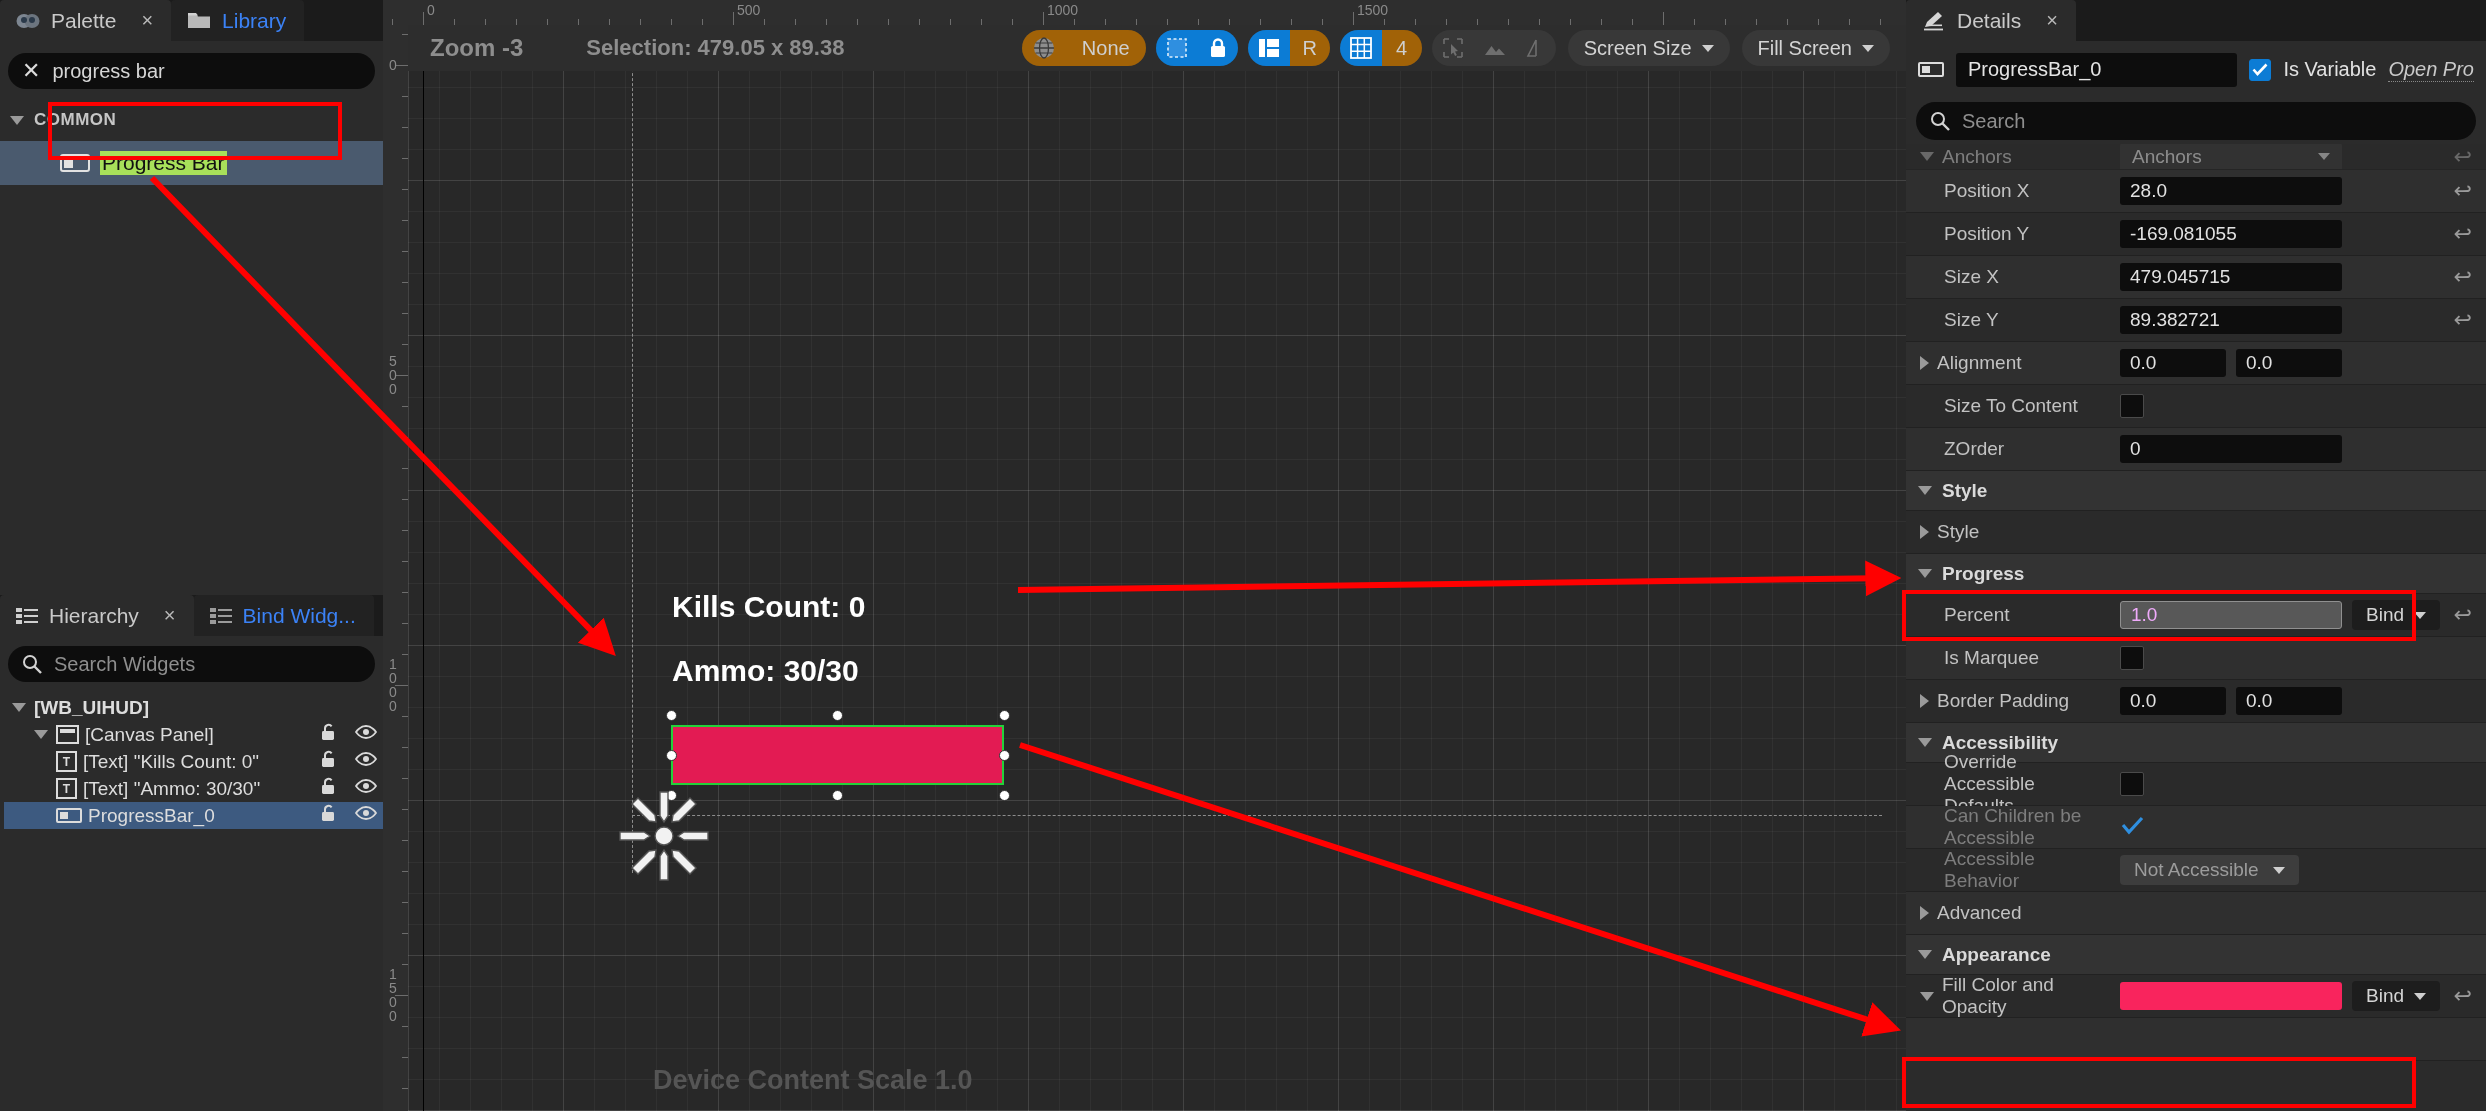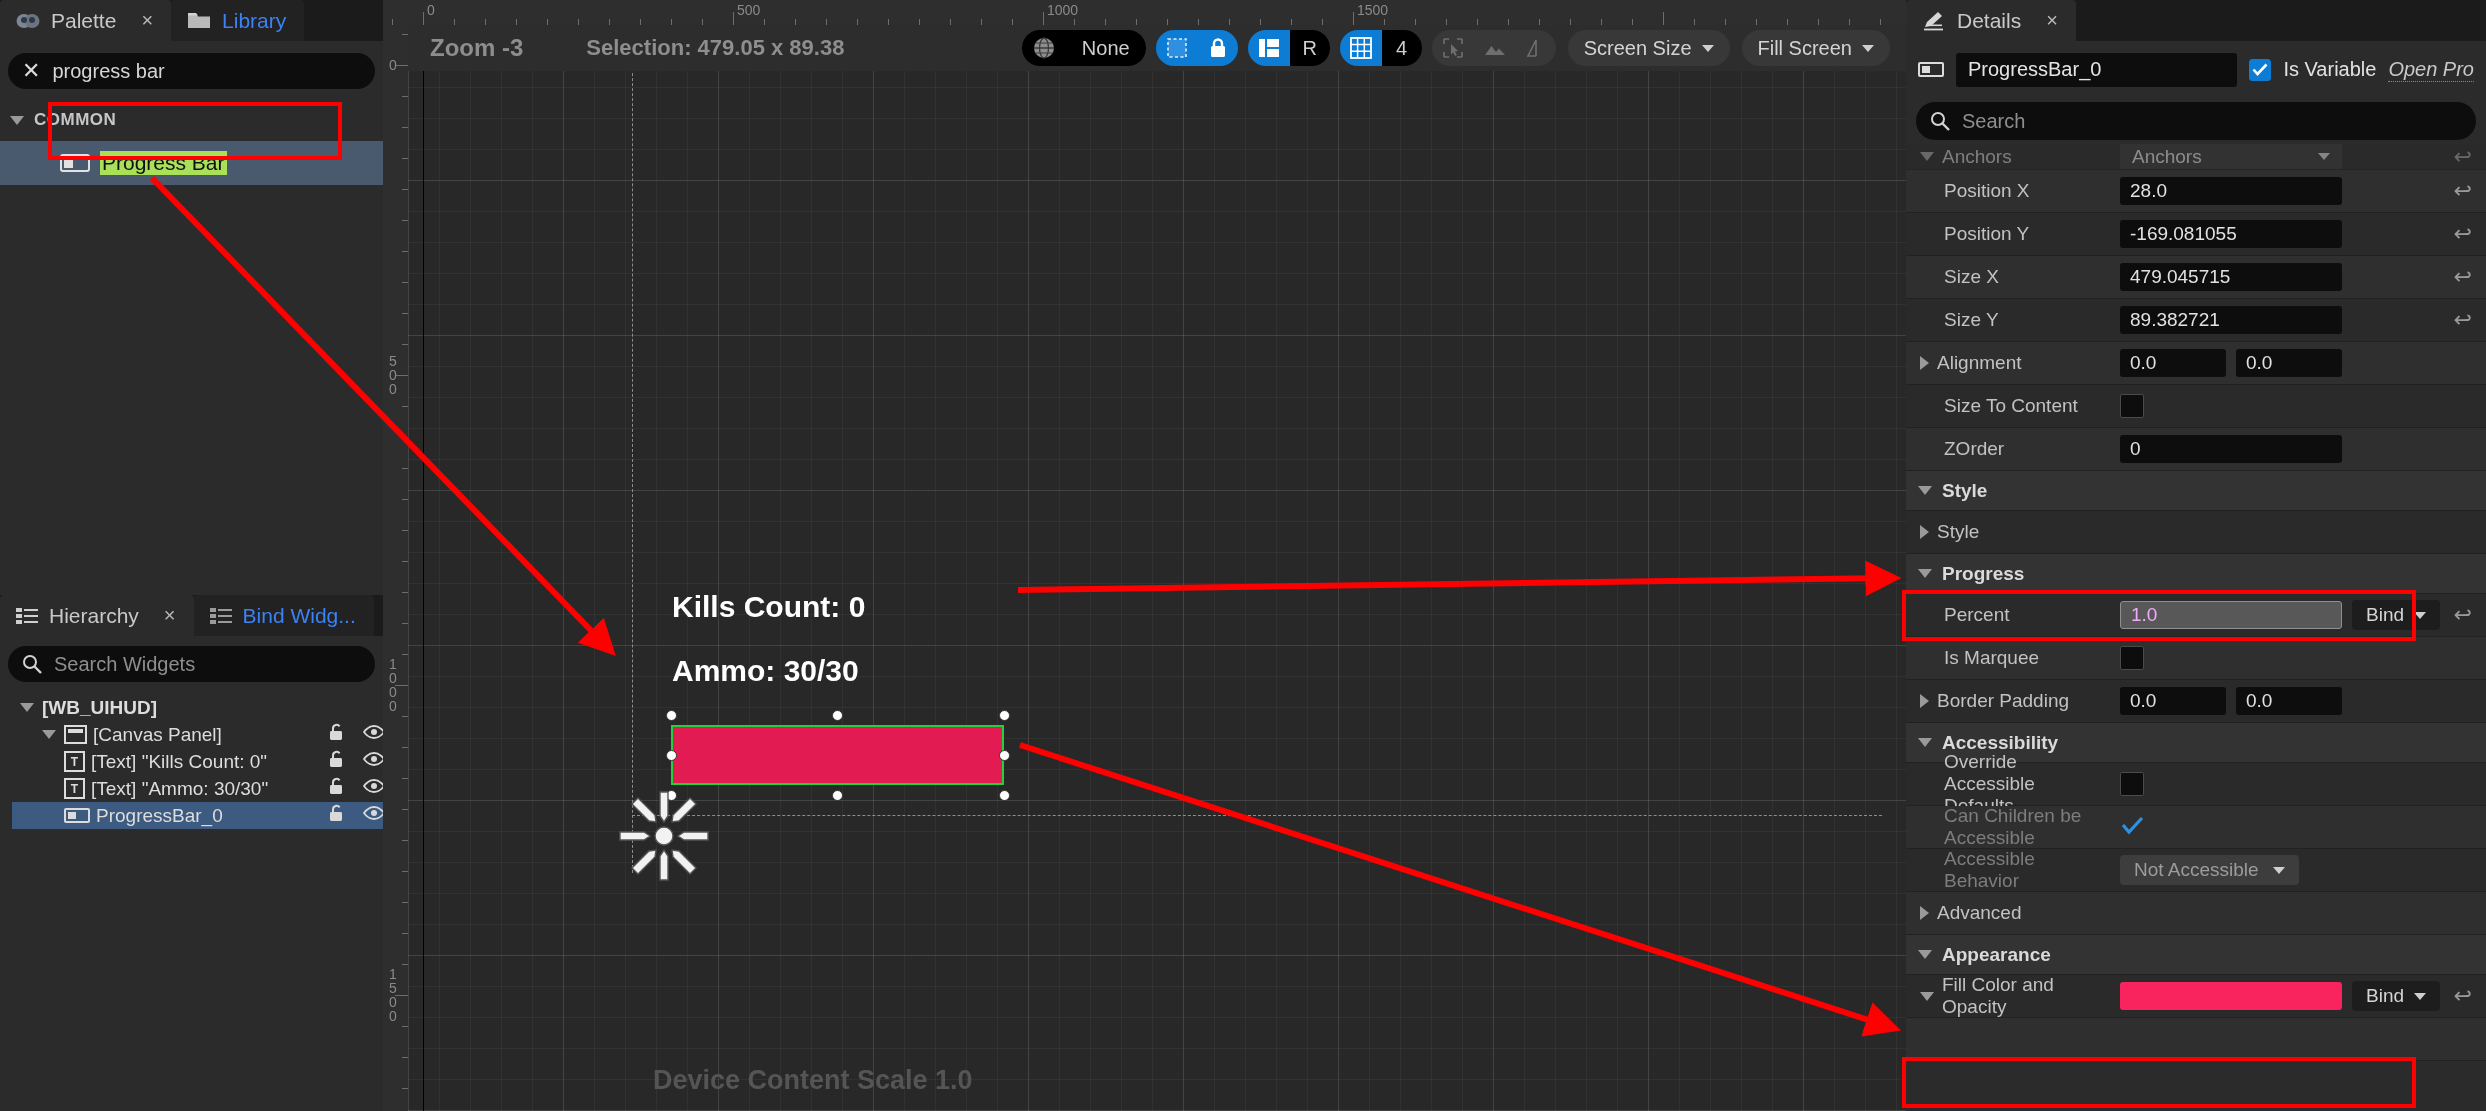--- a/index.html
+++ b/index.html
@@ -94,21 +94,21 @@
 
   #vpToolbar{
     position:absolute; left:25px; top:25px; width:1498px; height:46px;
     background:#2d2d2d; display:flex; align-items:center; gap:0;
   }
   #vpToolbar .ztext{ font-size:24px; font-weight:bold; color:#8e8e8e; margin-left:22px; }
   #vpToolbar .seltext{ font-size:22px; font-weight:bold; color:#8e8e8e; margin-left:63px; }
   .tgrp{ display:flex; align-items:center; background:#383838; border-radius:20px; height:36px; overflow:hidden; margin-left:10px; }
   .tbtn{ display:flex;align-items:center;justify-content:center; height:36px; min-width:40px; padding:0 10px; color:#cfcfcf; font-size:20px; }
   .tbtn.on{ background:#0c7cd5; color:#fff; }
-  .tbtn.off{ background:#000000; }
+  .tbtn.off{ background:#a16207; }
   .tbtn.dim{ color:#6e6e6e; }
   .pill{ display:flex;align-items:center; gap:10px; background:#383838; border-radius:20px; height:36px; padding:0 16px; margin-left:12px; font-size:20px; color:#d4d4d4;}
   .chev{ width:0;height:0;border-left:6px solid transparent;border-right:6px solid transparent;border-top:7px solid #cfcfcf; }
 
   
   .canvasText{ position:absolute; font-size:30px; font-weight:bold; color:#fff; white-space:nowrap; }
   #pbar{ position:absolute; background:#e31b53; border:2px solid #23d13a; }
   .handle{ position:absolute; width:11px;height:11px;border-radius:50%; background:#fff; border:1px solid #333; }
   .dashV{ position:absolute; border-left:1px dashed #8d8d8d; }
   .dashH{ position:absolute; border-top:1px dashed #8d8d8d; }
@@ -234,21 +234,21 @@
       <div id="hierBody">
         <div class="searchbox" style="position:absolute;left:8px;top:10px;width:367px;">
           <span class="ico">
             <svg width="20" height="20" viewBox="0 0 20 20">
                 <circle cx="8" cy="8" r="6" stroke="#d2d2d2" stroke-width="2" fill="none"></circle>
                 <line x1="12.5" y1="12.5" x2="19" y2="19" stroke="#d2d2d2" stroke-width="2.4"></line>
               </svg>
           </span>
           <span>Search Widgets</span>
         </div>
-        <div id="hierTree" style="position:absolute;left:12px;top:58px;width:383px;">
+        <div id="hierTree" style="position:absolute;left:4px;top:58px;width:383px;">
             <div class="treeRow">
               <span style="display: inline-block; width: 8px;"></span>
               <span class="tri down" style="margin-right: 8px; flex: 0 0 auto;"></span>
               <span class="lbl" style="font-weight: bold;">[WB_UIHUD]</span>
             </div>
             <div class="treeRow">
               <span style="display: inline-block; width: 30px;"></span>
               <span class="tri down" style="margin-right: 8px; flex: 0 0 auto;"></span>
               <span class="cIcon"></span>
               <span class="lbl">[Canvas Panel]</span>

